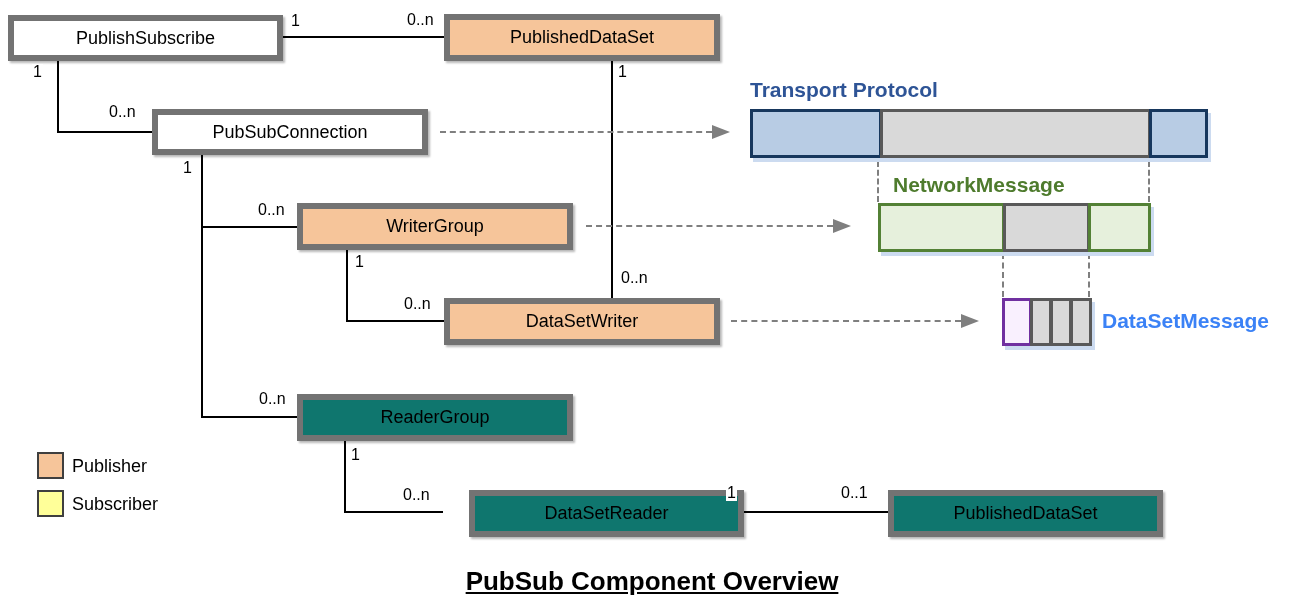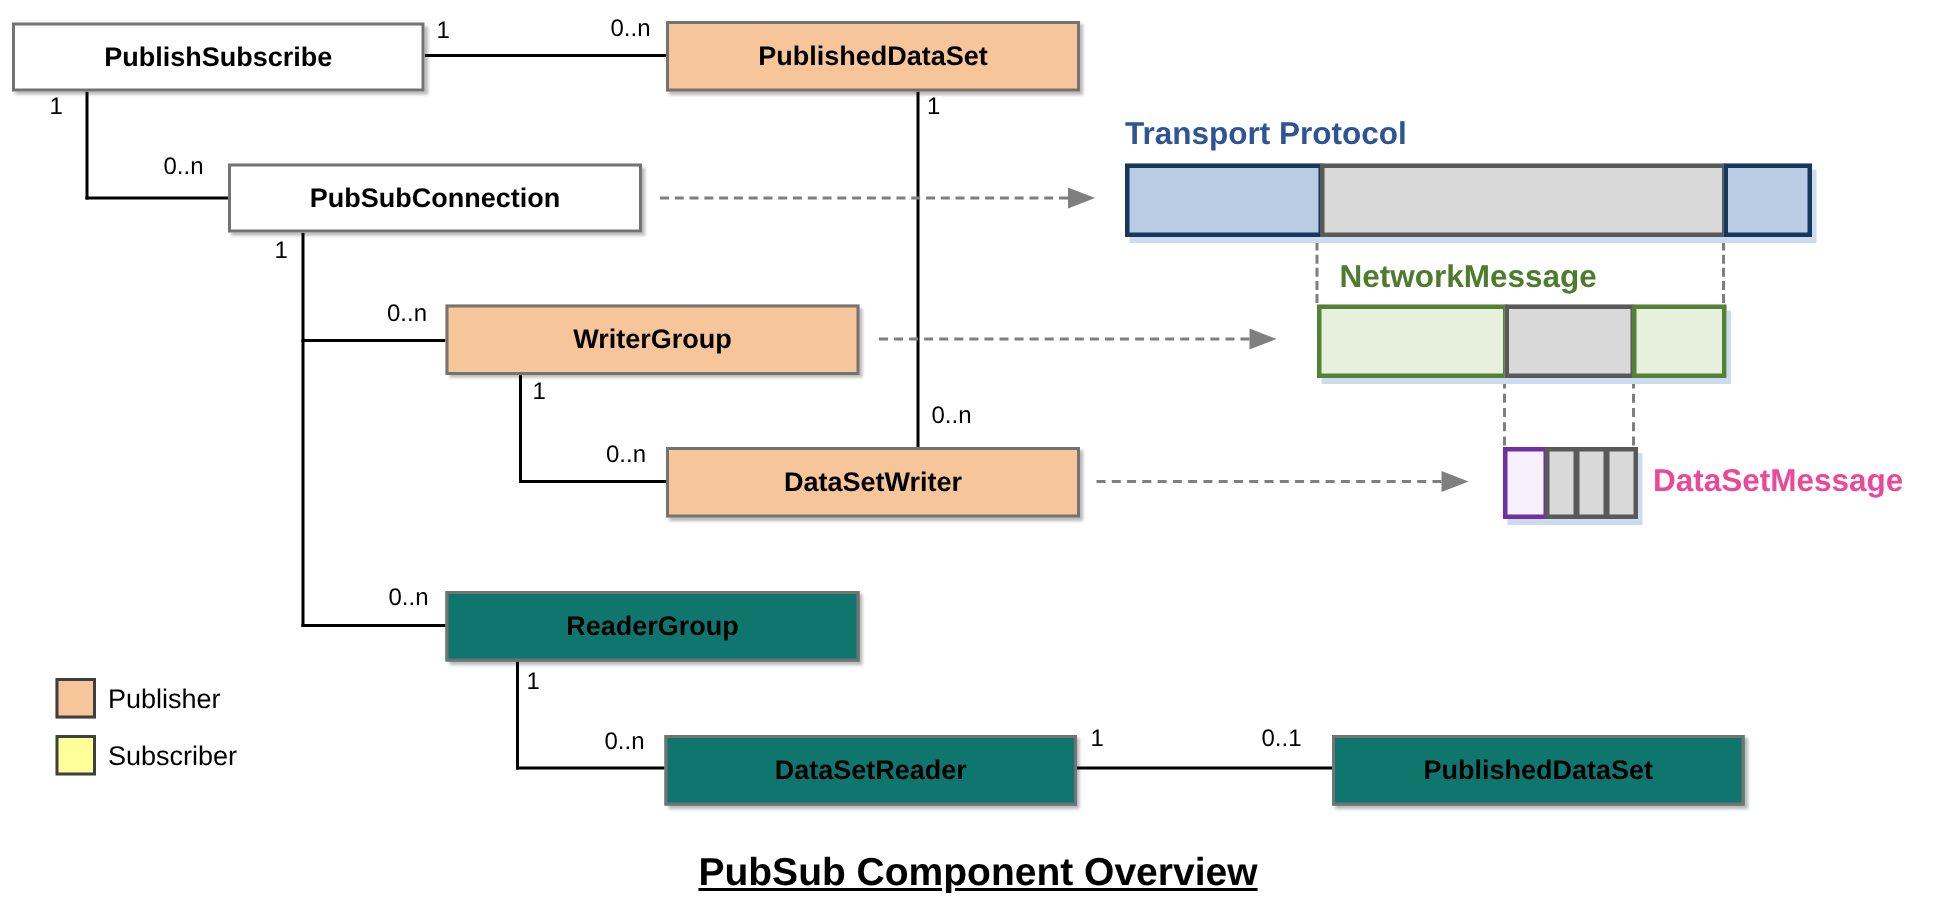--- a/index.html
+++ b/index.html
@@ -2,23 +2,23 @@
 <html><head>
 <meta charset="utf-8">
 <style>
   html,body{margin:0;padding:0;background:#ffffff;}
   #canvas{
     position:relative;width:1304px;height:612px;background:#ffffff;overflow:hidden;
     font-family:"Liberation Sans","DejaVu Sans",sans-serif;color:#000;
   }
   
   .node{
-    position:absolute;box-sizing:border-box;border:2px solid #737373;
+    position:absolute;box-sizing:border-box;border:6px solid #737373;
     display:flex;align-items:center;justify-content:center;
-    font-weight:bold;font-size:18px;background:#fff;
+    font-weight:normal;font-size:18px;background:#fff;
     box-shadow:2px 2px 2px rgba(0,0,0,0.28);
   }
   .node.publisher{background:#f6c59a;}
   .node.subscriber{background:#0f766e;}
   
   .line{position:absolute;background:#000;}
   
   .card{position:absolute;font-size:16px;line-height:16px;background:#fff;padding:0 1px;}
   
   .dash-h{position:absolute;height:0;border-top:2px dashed #7f7f7f;}
@@ -82,21 +82,21 @@
   </div>
   <div class="node publisher" style="left:297px;top:203px;width:276px;height:47px;">
     <span>WriterGroup</span>
   </div>
   <div class="node publisher" style="left:444px;top:298px;width:276px;height:47px;">
     <span>DataSetWriter</span>
   </div>
   <div class="node subscriber" style="left:297px;top:394px;width:276px;height:47px;">
     <span>ReaderGroup</span>
   </div>
-  <div class="node subscriber" style="left:443px;top:490px;width:275px;height:47px;">
+  <div class="node subscriber" style="left:469px;top:490px;width:275px;height:47px;">
     <span>DataSetReader</span>
   </div>
   <div class="node subscriber" style="left:888px;top:490px;width:275px;height:47px;">
     <span>PublishedDataSet</span>
   </div>
 
   <div class="card" style="left:290px;top:13px;">1</div>
   <div class="card" style="left:406px;top:12px;">0..n</div>
   <div class="card" style="left:32px;top:64px;">1</div>
   <div class="card" style="left:108px;top:104px;">0..n</div>
@@ -125,21 +125,21 @@
     <div class="seg payload" style="left:125px;width:87px;"></div>
     <div class="seg n-head" style="left:210px;width:63px;"></div>
   </div>
 
   <div class="bar" style="left:1002px;top:298px;width:90px;height:48px;">
     <div class="seg d-head" style="left:0;width:30px;"></div>
     <div class="seg payload" style="left:28px;width:22px;"></div>
     <div class="seg payload" style="left:48px;width:22px;"></div>
     <div class="seg payload" style="left:68px;width:22px;"></div>
   </div>
-  <div class="bar-label" style="left:1102px;top:309px;color:#ec4899;">DataSetMessage</div>
+  <div class="bar-label" style="left:1102px;top:309px;color:#3b82f6;">DataSetMessage</div>
 
   <div>
     <div class="swatch" style="left:37px;top:452px;background:#f6c59a;"></div>
     <div class="legend-text" style="left:72px;top:456px;">Publisher</div>
     <div class="swatch" style="left:37px;top:490px;background:#ffff99;"></div>
     <div class="legend-text" style="left:72px;top:494px;">Subscriber</div>
   </div>
 
   <div class="title">PubSub Component Overview</div>
 

